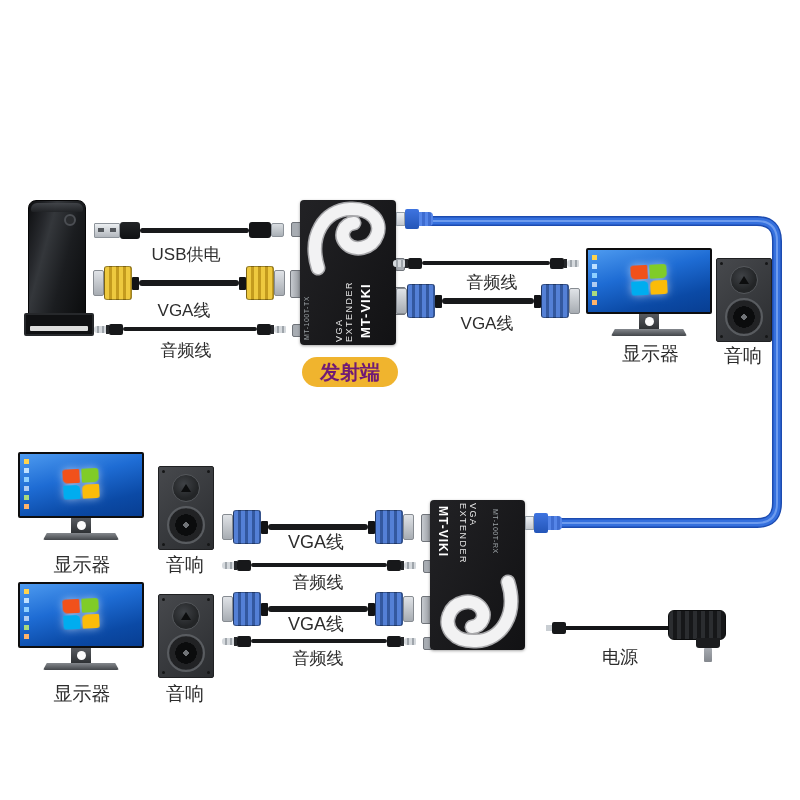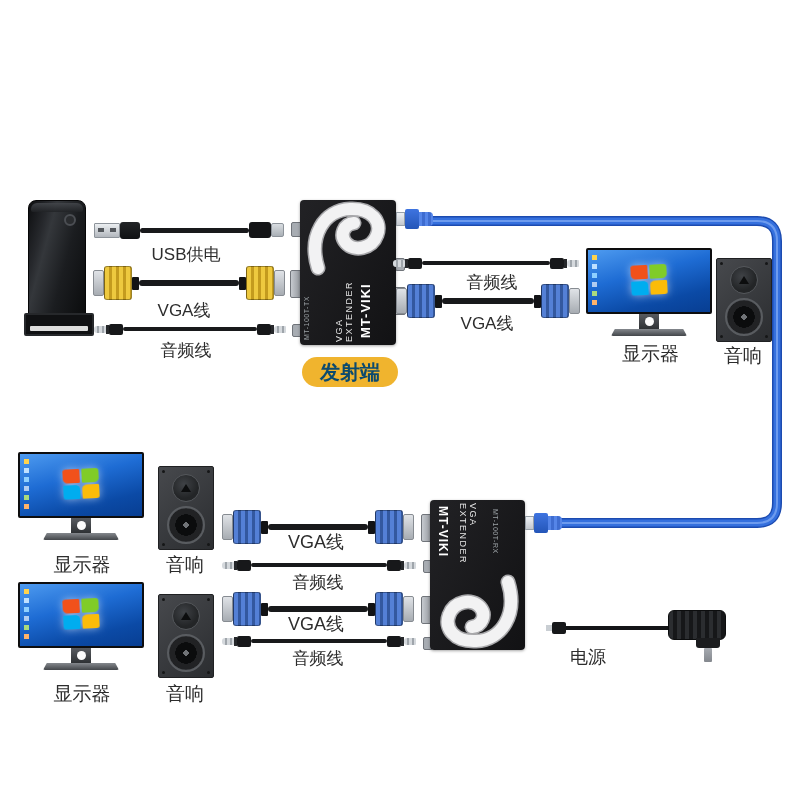--- a/index.html
+++ b/index.html
@@ -3,21 +3,21 @@
 <meta charset="utf-8">
 <style>
   html,body{margin:0;padding:0;background:#fff;}
   #canvas{position:relative;width:800px;height:800px;background:#ffffff;overflow:hidden;
           font-family:"Liberation Sans","DejaVu Sans",sans-serif;}
   
   .banner{position:absolute;left:0;top:90px;width:287px;height:57px;background:#F0B42E;
           border-radius:6px 29px 29px 6px;display:flex;align-items:center;padding-left:20px;box-sizing:border-box;}
   .banner span{font-size:32px;font-weight:700;color:#141414;letter-spacing:1px;}
   .badge{position:absolute;display:flex;align-items:center;justify-content:center;background:#F0B42E;
-         border-radius:16px;font-size:20px;font-weight:600;color:#0c4a6e;z-index:5;}
+         border-radius:16px;font-size:20px;font-weight:600;color:#701a75;z-index:5;}
   
   .lbl{position:absolute;text-align:center;color:#2d2d2d;z-index:4;}
   .f17{font-size:17px;} .f18{font-size:18px;} .f19{font-size:19px;} .f20{font-size:20px;}
   .tower-lbl{line-height:1.35;font-size:20px;}
   
   .tower{position:absolute;left:28px;top:200px;width:56px;height:122px;border-radius:8px 8px 4px 4px;
          background:linear-gradient(105deg,#0d0e10 0%,#26282c 22%,#34373b 32%,#1b1d20 60%,#0a0b0c 100%);
          border:1px solid #060607;z-index:2;}
   .tower::before{content:"";position:absolute;left:2px;right:2px;top:2px;height:9px;border-radius:6px 6px 2px 2px;
          background:linear-gradient(#44474c,#202225);opacity:.85;}
@@ -386,15 +386,15 @@
       <path d="M16 68 C6 36 22 10 48 9 C70 8 80 22 75 35 C70 49 52 52 44 43 C37 35 42 24 52 23" fill="none" stroke="#f2f2f3" stroke-width="12" stroke-linecap="round"></path>
     </svg>
   </div>
 
   <i class="dc-tip"></i>
   <i class="dc-body"></i>
   <i class="power-line"></i>
   <div class="adapter"></div>
   <i class="adapter-step"></i>
   <i class="prong"></i>
-  <div class="lbl f18" style="left:556px;top:645px;width:64px;">电源</div>
+  <div class="lbl f18" style="left:588px;top:645px;width:64px;">电源</div>
 
 </div>
 
 </body></html>

